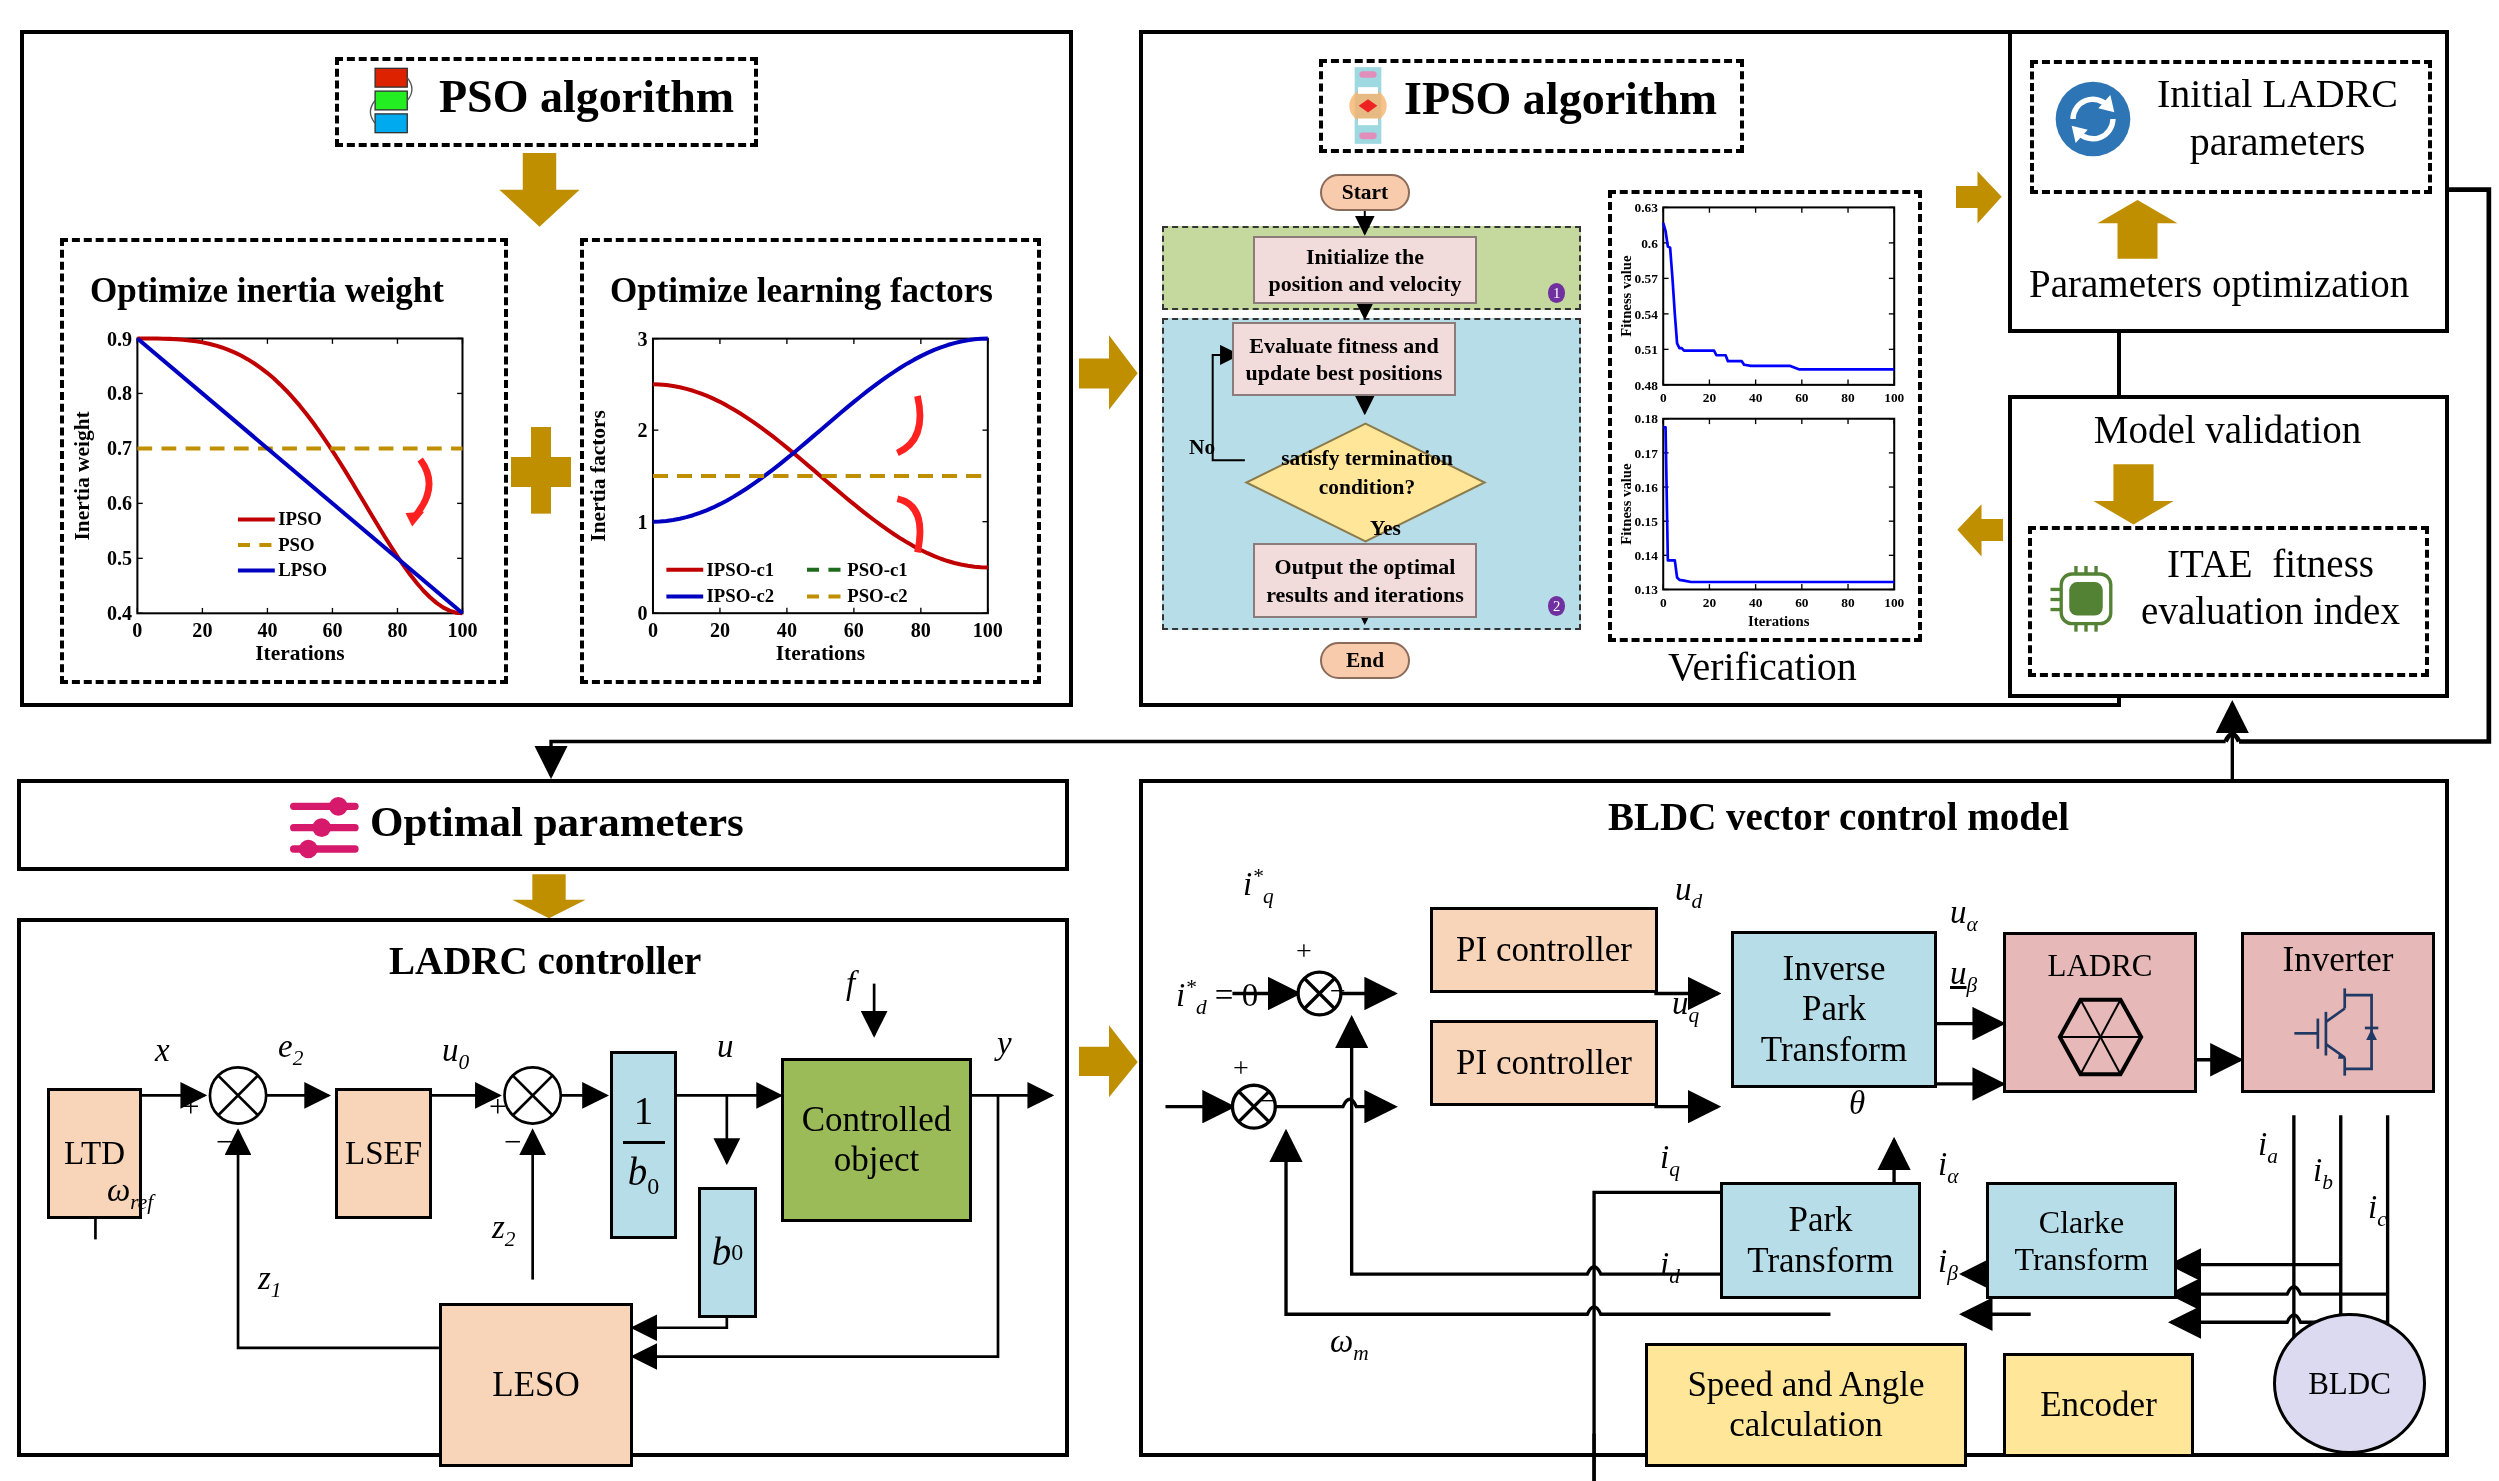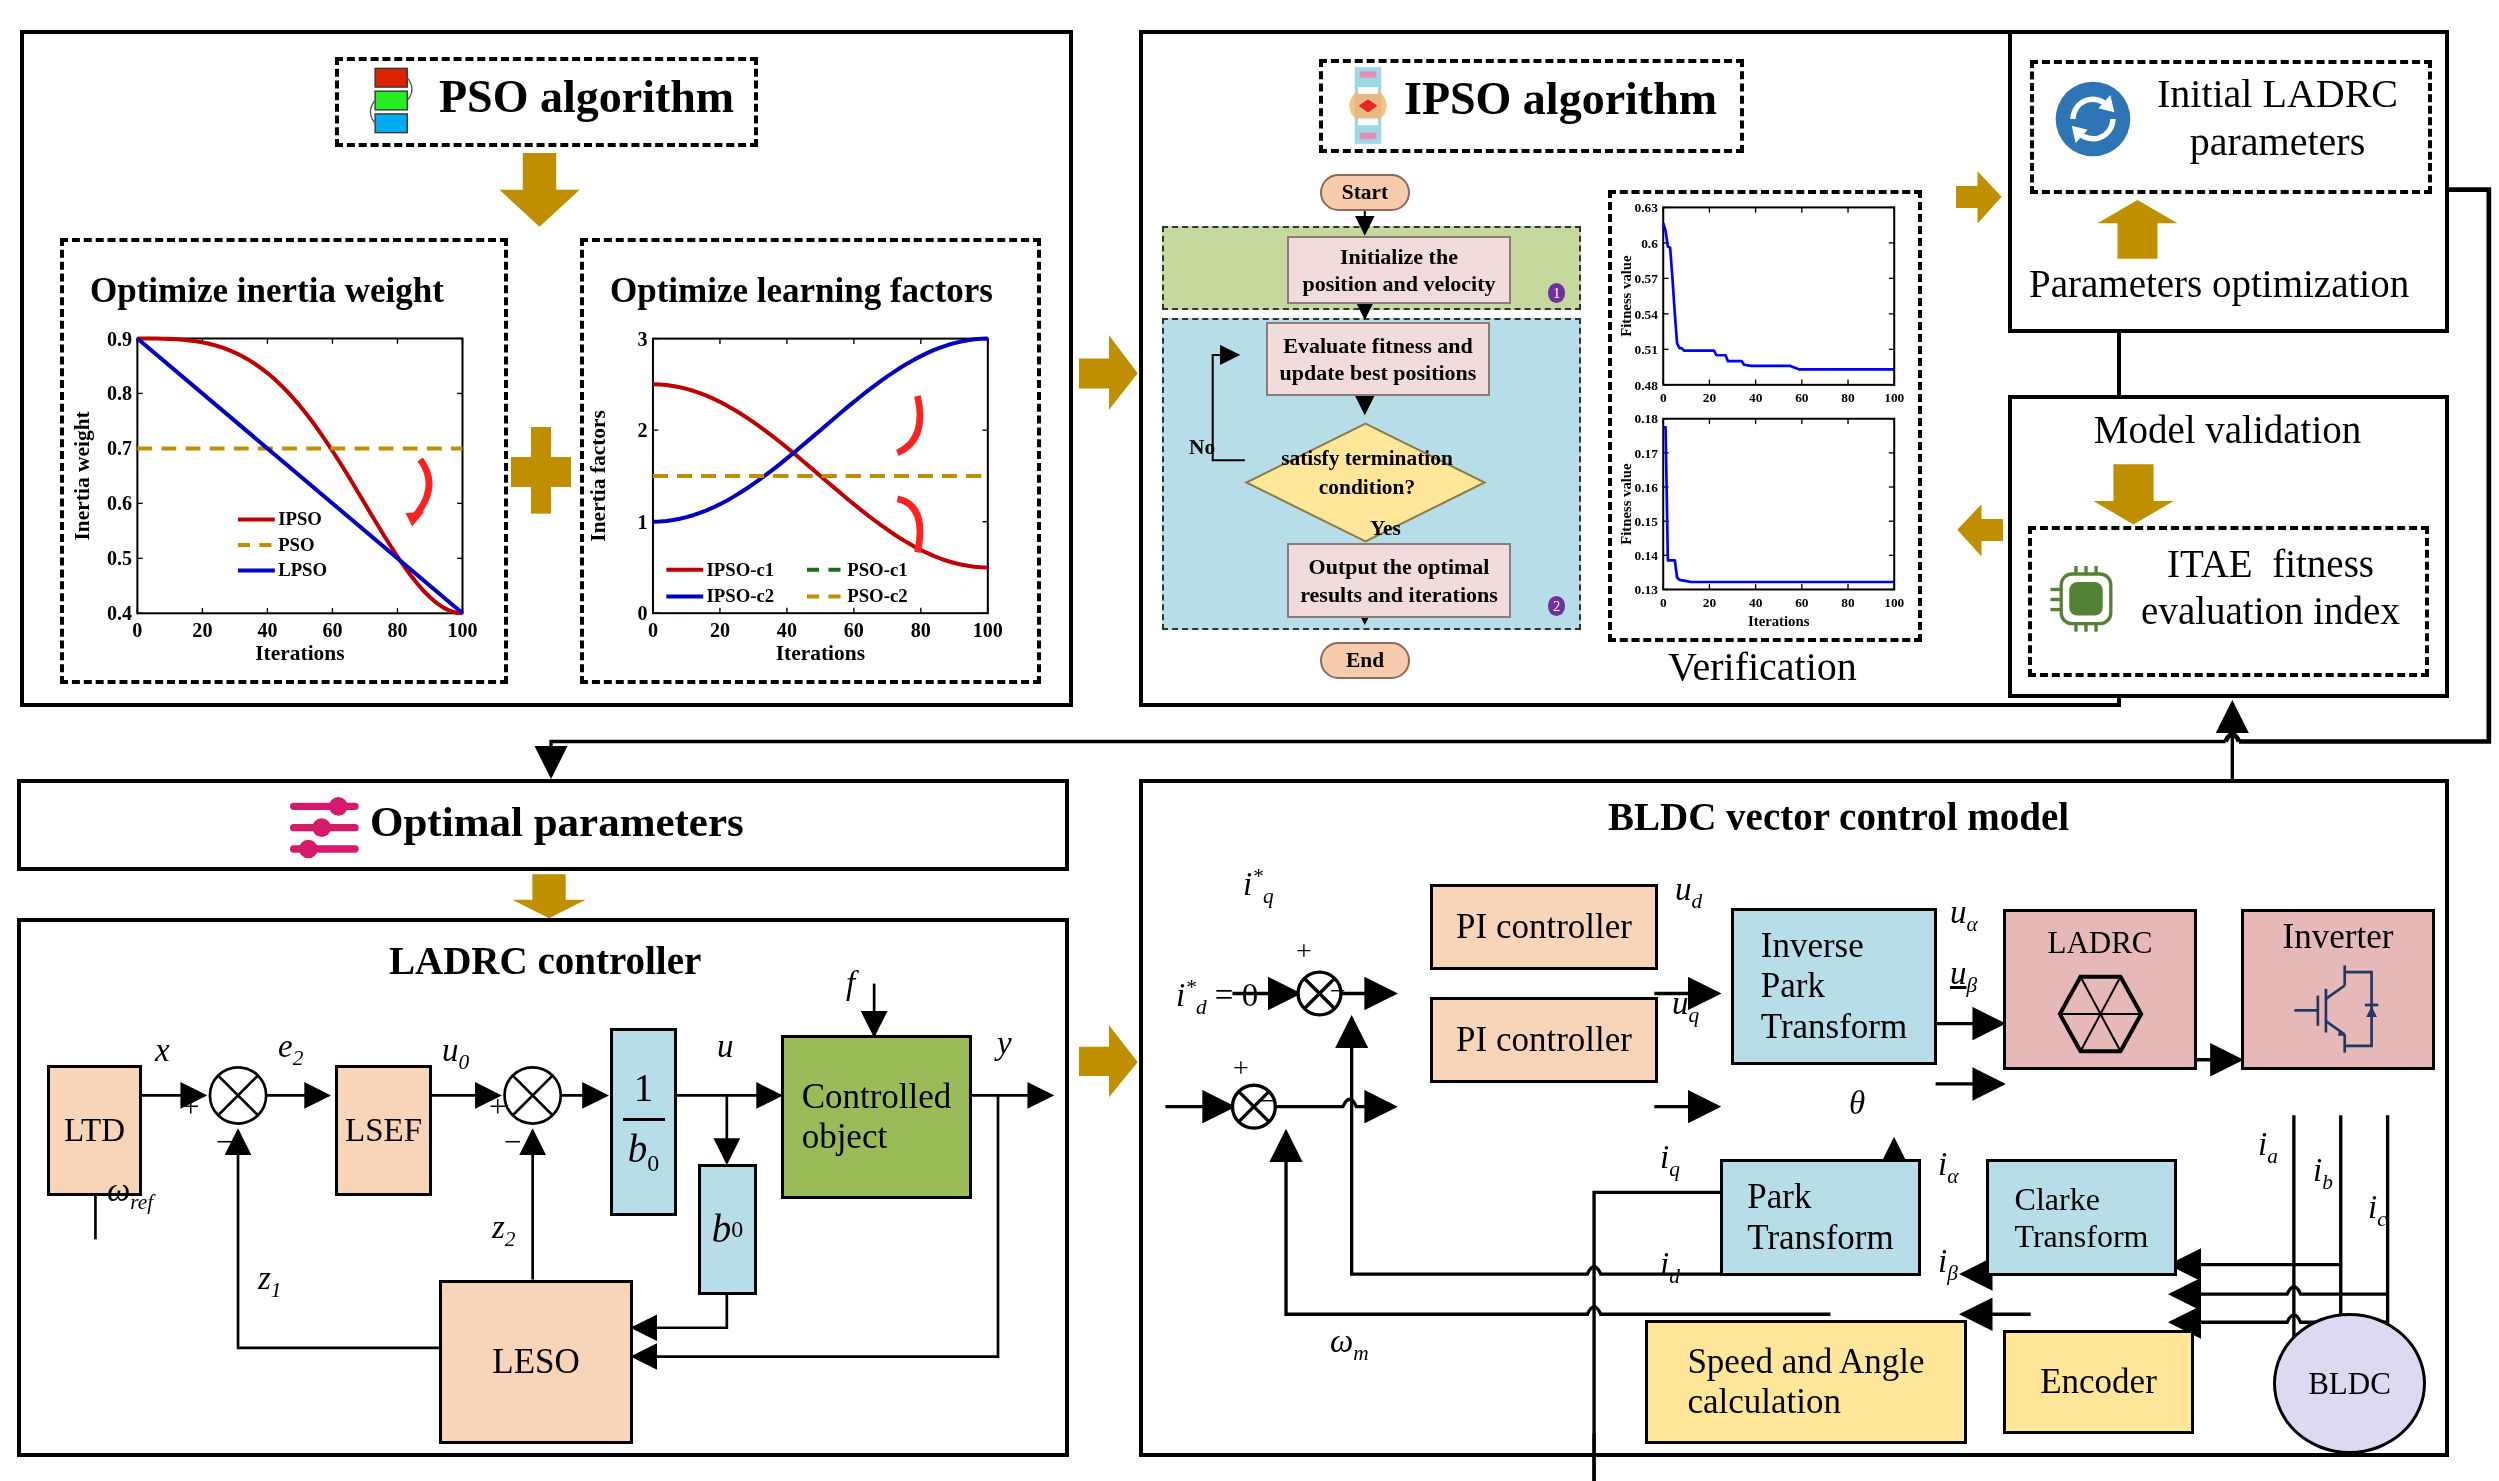--- a/index.html
+++ b/index.html
@@ -1,28 +1,28 @@
 <!DOCTYPE html>
 <html style="font-size:10.7px"><head>
 <meta charset="utf-8">
 <style>
   html,body{margin:0;padding:0;background:#fff;}
   body{width:2500px;height:1481px;position:relative;overflow:hidden;font-family:"Liberation Serif","DejaVu Serif",serif;color:#000;}
   .abs{position:absolute;}
   .panel{position:absolute;border:4px solid #000;box-sizing:border-box;background:#fff;}
   .dash{position:absolute;border:4px dashed #000;box-sizing:border-box;}
   .title-bold{font-weight:bold;font-family:"Liberation Serif",serif;}
-  .box{position:absolute;border:3.3px solid #000;box-sizing:border-box;display:flex;align-items:center;justify-content:center;line-height:1.15;}
+  .box{position:absolute;border:3.3px solid #000;box-sizing:border-box;display:flex;align-items:center;justify-content:center;text-align:center;line-height:1.15;margin-top:23px;}
   .peach{background:#F8D5B9;}
   .lblue{background:#B7DDE8;}
   .pink{background:#E6B8B7;}
   .yellow{background:#FFE699;}
   .green{background:#9BBB59;}
   .lav{background:#DCDAF0;}
-  .fc-box{position:absolute;background:#F2DCDB;border:2px solid #8c7b7b;box-sizing:border-box;display:flex;align-items:center;justify-content:center;text-align:center;font-weight:bold;font-size:22px;line-height:1.25;margin-left:34px;}
+  .fc-box{position:absolute;background:#F2DCDB;border:2px solid #8c7b7b;box-sizing:border-box;display:flex;align-items:center;justify-content:center;text-align:center;font-weight:bold;font-size:22px;line-height:1.25;}
   .term{position:absolute;background:#F8CBAD;border:2px solid #8c6b5b;border-radius:27px;box-sizing:border-box;display:flex;align-items:center;justify-content:center;font-weight:bold;font-size:21.4px;}
   svg{position:absolute;overflow:visible;}
   .it{font-style:italic;}
   .sym{position:absolute;font-style:italic;font-size:33px;}
   .sym sub{font-size:21.4px;}
   .sym sup{font-size:21.4px;}
   .gold{fill:#BF8F00;}
 </style>
 </head>
 <body>

